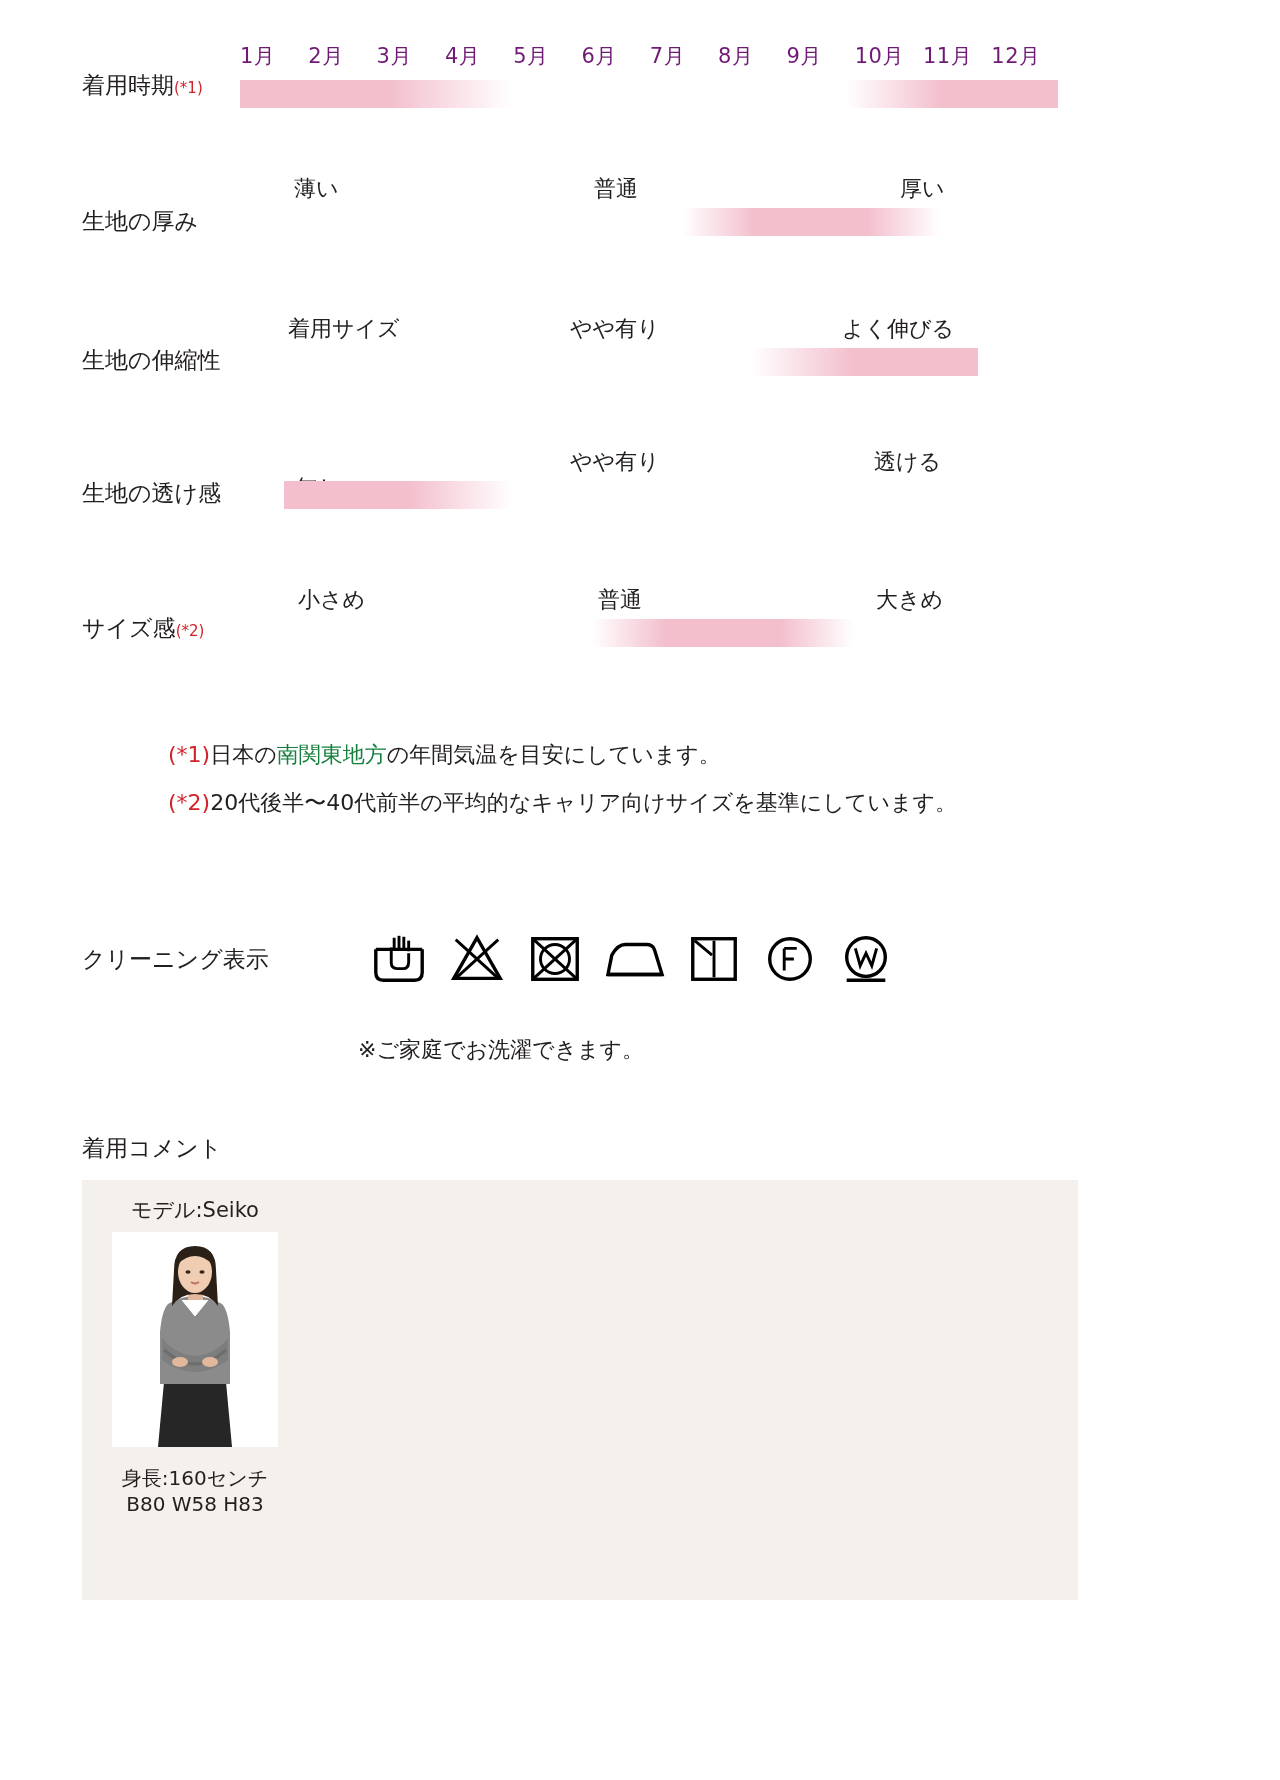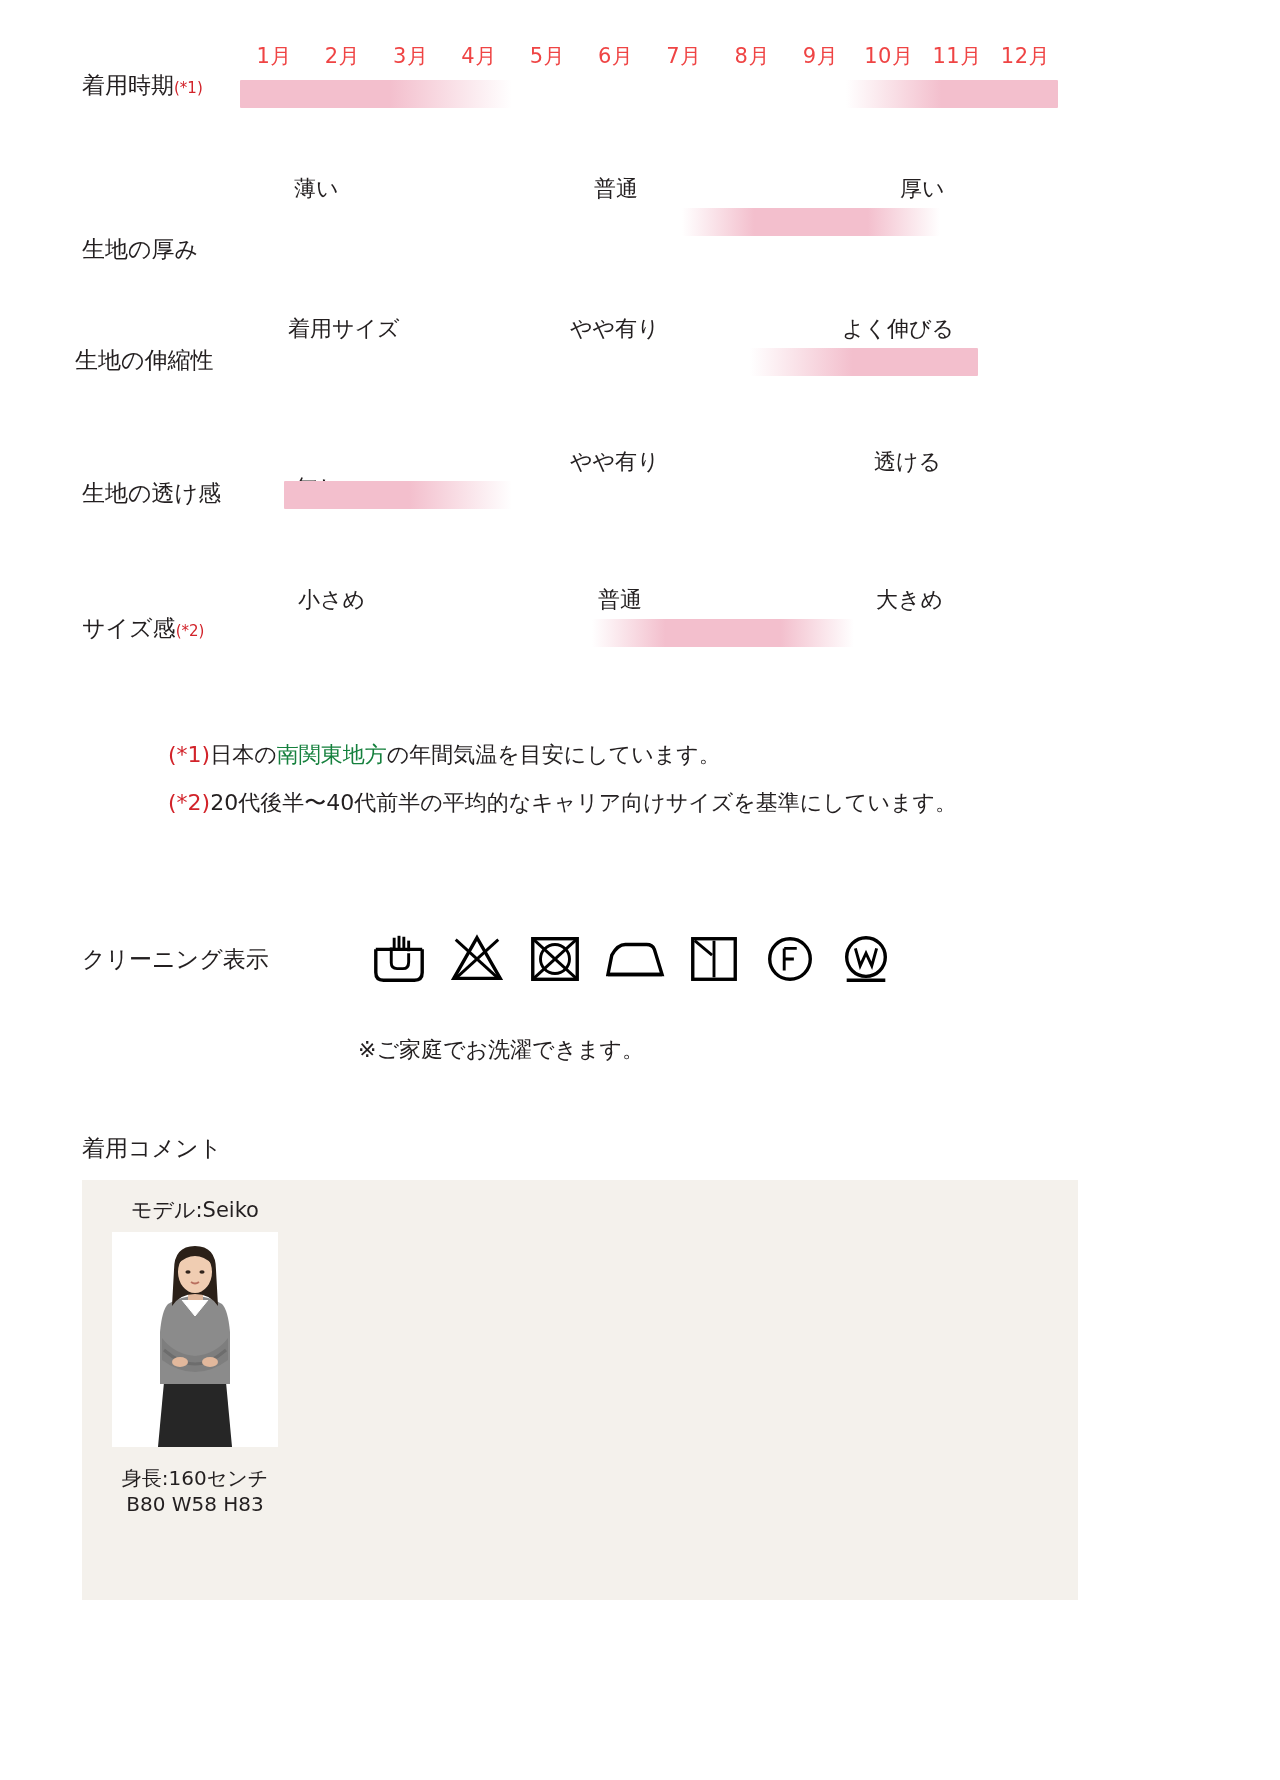--- a/index.html
+++ b/index.html
@@ -23,24 +23,23 @@
   
   .month-row {
     position: absolute;
     left: 240px;
     top: 42px;
     width: 820px;
     display: flex;
   }
   .month-cell {
     width: 68.3px;
-    text-align: center;
     font-size: 21px;
     letter-spacing: 0.5px;
-    color: #ef4444;
+    color: #701a75;
   }
 
   
   .row-label {
     position: absolute;
     font-size: 23px;
     color: #231f20;
     white-space: nowrap;
   }
   .row-label .sub {
@@ -192,29 +191,29 @@
     <div class="month-cell">11月</div>
     <div class="month-cell">12月</div>
   </div>
 
   <div class="row-label" style="left:82px; top:70px;">
     <span>着用時期</span><span class="sub">(*1)</span>
   </div>
   <div class="bar fade-right" style="left:240px; top:80px; width:272px;"></div>
   <div class="bar fade-left" style="left:846px; top:80px; width:212px;"></div>
 
-  <div class="row-label" style="left:82px; top:206px;margin-top:28px;">
+  <div class="row-label" style="left:82px; top:206px;">
     <span>生地の厚み</span>
   </div>
   <div class="scale-label" style="left:294px; top:174px;">薄い</div>
   <div class="scale-label" style="left:594px; top:174px;">普通</div>
   <div class="scale-label" style="left:900px; top:174px;">厚い</div>
   <div class="bar fade-both" style="left:682px; top:208px; width:258px;"></div>
 
-  <div class="row-label" style="left:75px; top:345px;">
+  <div class="row-label" style="left:82px; top:345px;">
     <span>生地の伸縮性</span>
   </div>
   <div class="scale-label" style="left:288px; top:314px;">着用サイズ</div>
   <div class="scale-label" style="left:570px; top:314px;">やや有り</div>
   <div class="scale-label" style="left:842px; top:314px;">よく伸びる</div>
   <div class="bar fade-left" style="left:750px; top:348px; width:228px;"></div>
 
   <div class="row-label" style="left:82px; top:478px;">
     <span>生地の透け感</span>
   </div>

